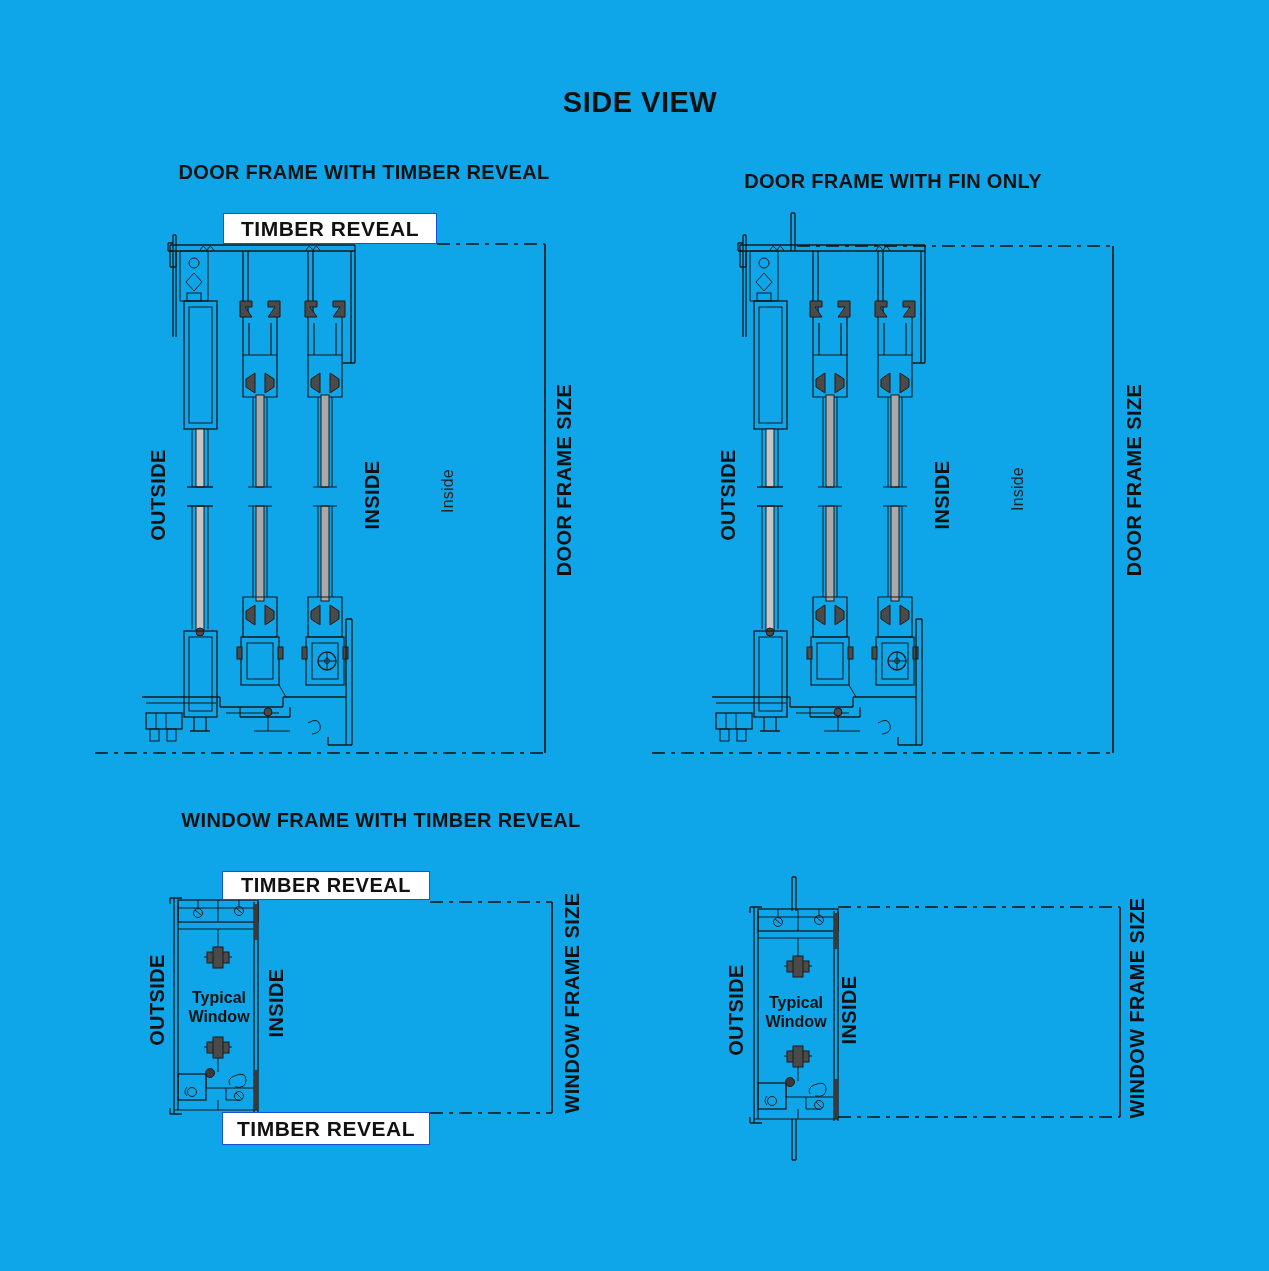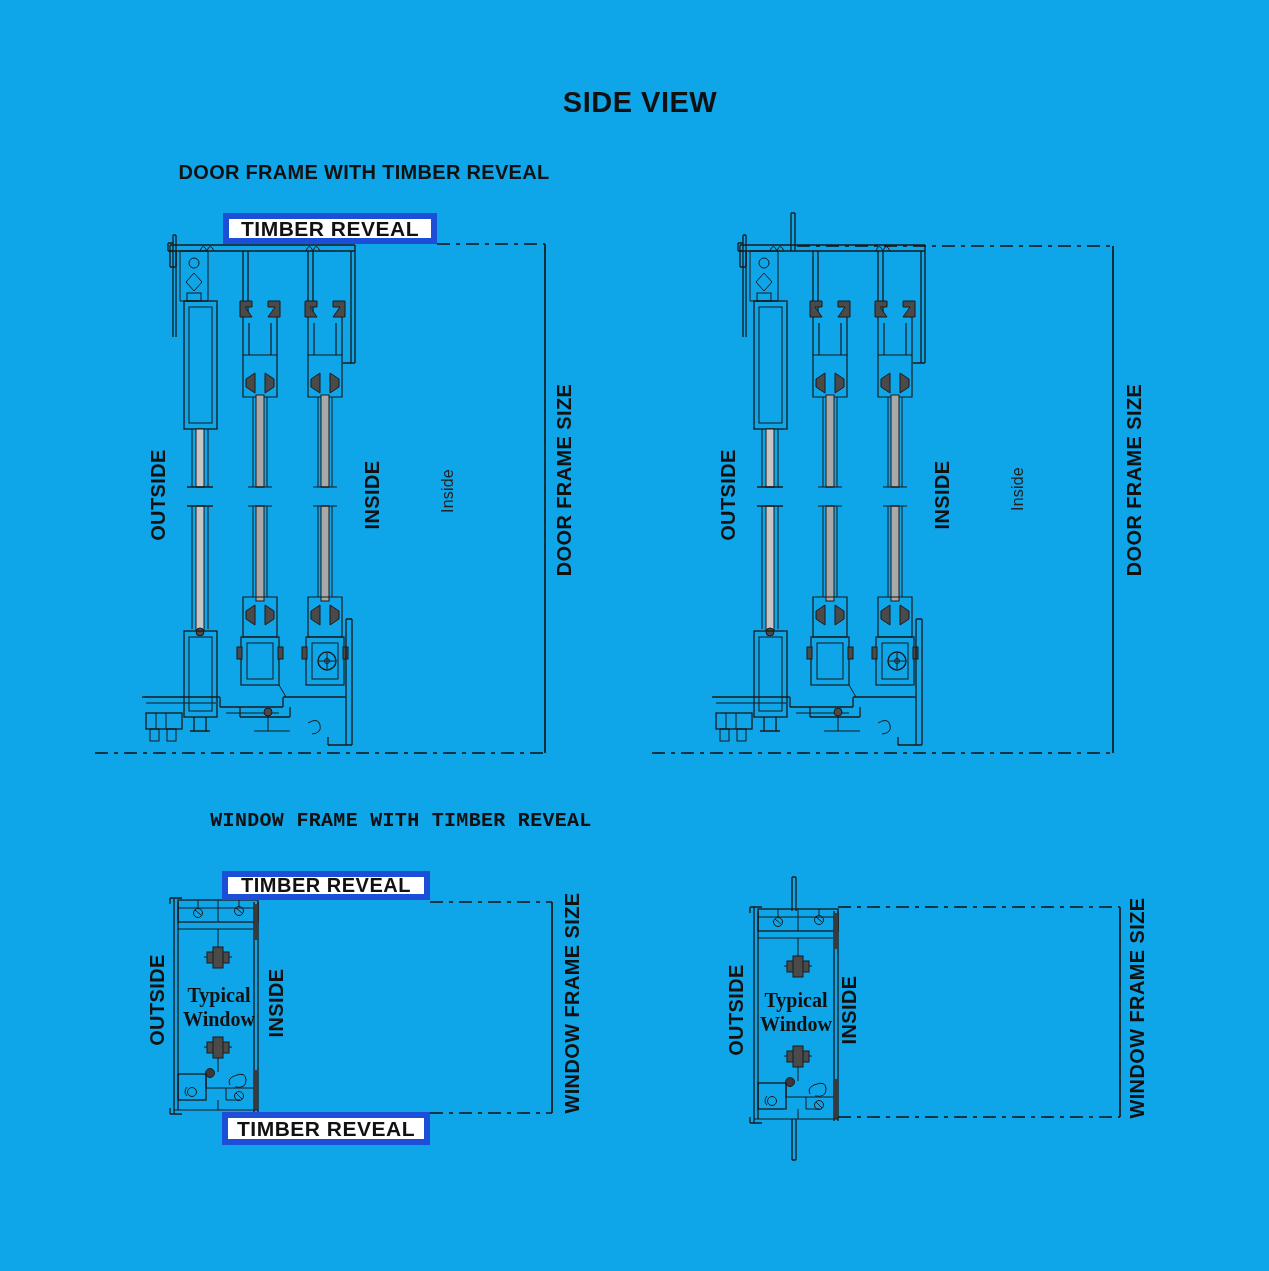--- a/index.html
+++ b/index.html
@@ -14,34 +14,34 @@
   svg.linework{position:absolute;left:0;top:0;}
   .page-title{
     position:absolute;top:86px;left:640px;transform:translateX(-50%);
     font-size:29px;font-weight:bold;letter-spacing:.5px;white-space:nowrap;
   }
   .sec-heading{
     position:absolute;transform:translateX(-50%);
     font-size:20px;font-weight:bold;letter-spacing:.3px;white-space:nowrap;
   }
   .timber-box{
-    position:absolute;border:6px solid #1d4ed8;background:#fff;
+    position:absolute;border:1px solid #1d4ed8;background:#fff;
     display:flex;align-items:center;justify-content:center;
     font-size:21px;font-weight:bold;letter-spacing:.5px;white-space:nowrap;
     box-sizing:border-box;z-index:3;
   }
   .vlabel{
     position:absolute;transform:translate(-50%,-50%) rotate(-90deg);
     font-size:20px;font-weight:bold;white-space:nowrap;letter-spacing:.4px;
   }
   .vlabel.light{font-weight:normal;font-size:16px;letter-spacing:.2px;color:#222;}
   .typ-win{
     position:absolute;transform:translate(-50%,-50%);
-    font-size:20px;font-weight:bold;text-align:center;line-height:1.2;
-    white-space:pre-line;z-index:2;font-family:Liberation Serif, serif;
+    font-size:16px;font-weight:bold;text-align:center;line-height:1.2;
+    white-space:pre-line;z-index:2;
   }
 </style>
 </head>
 <body>
 
 <div class="canvas">
 
   <svg class="linework" width="1269" height="1271" viewBox="0 0 1269 1271">
     <defs>
 
@@ -178,21 +178,22 @@
       <path d="M792,1119 V1160 M796,1119 V1160 M792,1160 H796" stroke="#1b1b1b" stroke-width="1.3" fill="none"></path>
       <path d="M838,907 H1120" stroke="#111" stroke-width="1.4" stroke-dasharray="13 6 4 6"></path>
       <path d="M1120,907 V1117" stroke="#111" stroke-width="1.6"></path>
       <path d="M838,1117 H1120" stroke="#111" stroke-width="1.4" stroke-dasharray="13 6 4 6"></path>
     </g>
   </svg>
 
   <div class="page-title">SIDE VIEW</div>
 
   <div class="sec-heading" style="left:364px;top:153px;margin-top:8px;">DOOR FRAME WITH TIMBER REVEAL</div>
-  <div class="sec-heading" style="left:401px;top:809px;font-family:Liberation Mono, monospace;">WINDOW FRAME WITH TIMBER REVEAL</div>
+  <div class="sec-heading" style="left:893px;top:170px;">DOOR FRAME WITH FIN ONLY</div>
+  <div class="sec-heading" style="left:381px;top:809px;">WINDOW FRAME WITH TIMBER REVEAL</div>
 
   <div class="timber-box" style="left:223px;top:213px;width:214px;height:31px;">
     <span>TIMBER REVEAL</span>
   </div>
   <div class="timber-box" style="left:222px;top:871px;width:208px;height:29px;font-size:20px;">
     <span>TIMBER REVEAL</span>
   </div>
   <div class="timber-box" style="left:222px;top:1112px;width:208px;height:33px;">
     <span>TIMBER REVEAL</span>
   </div>

